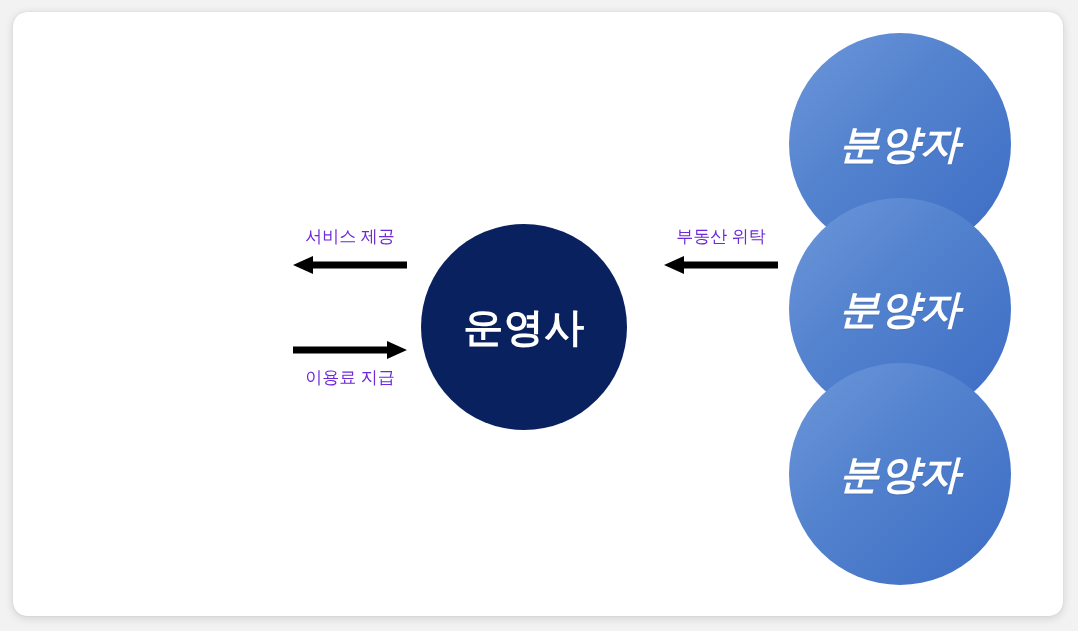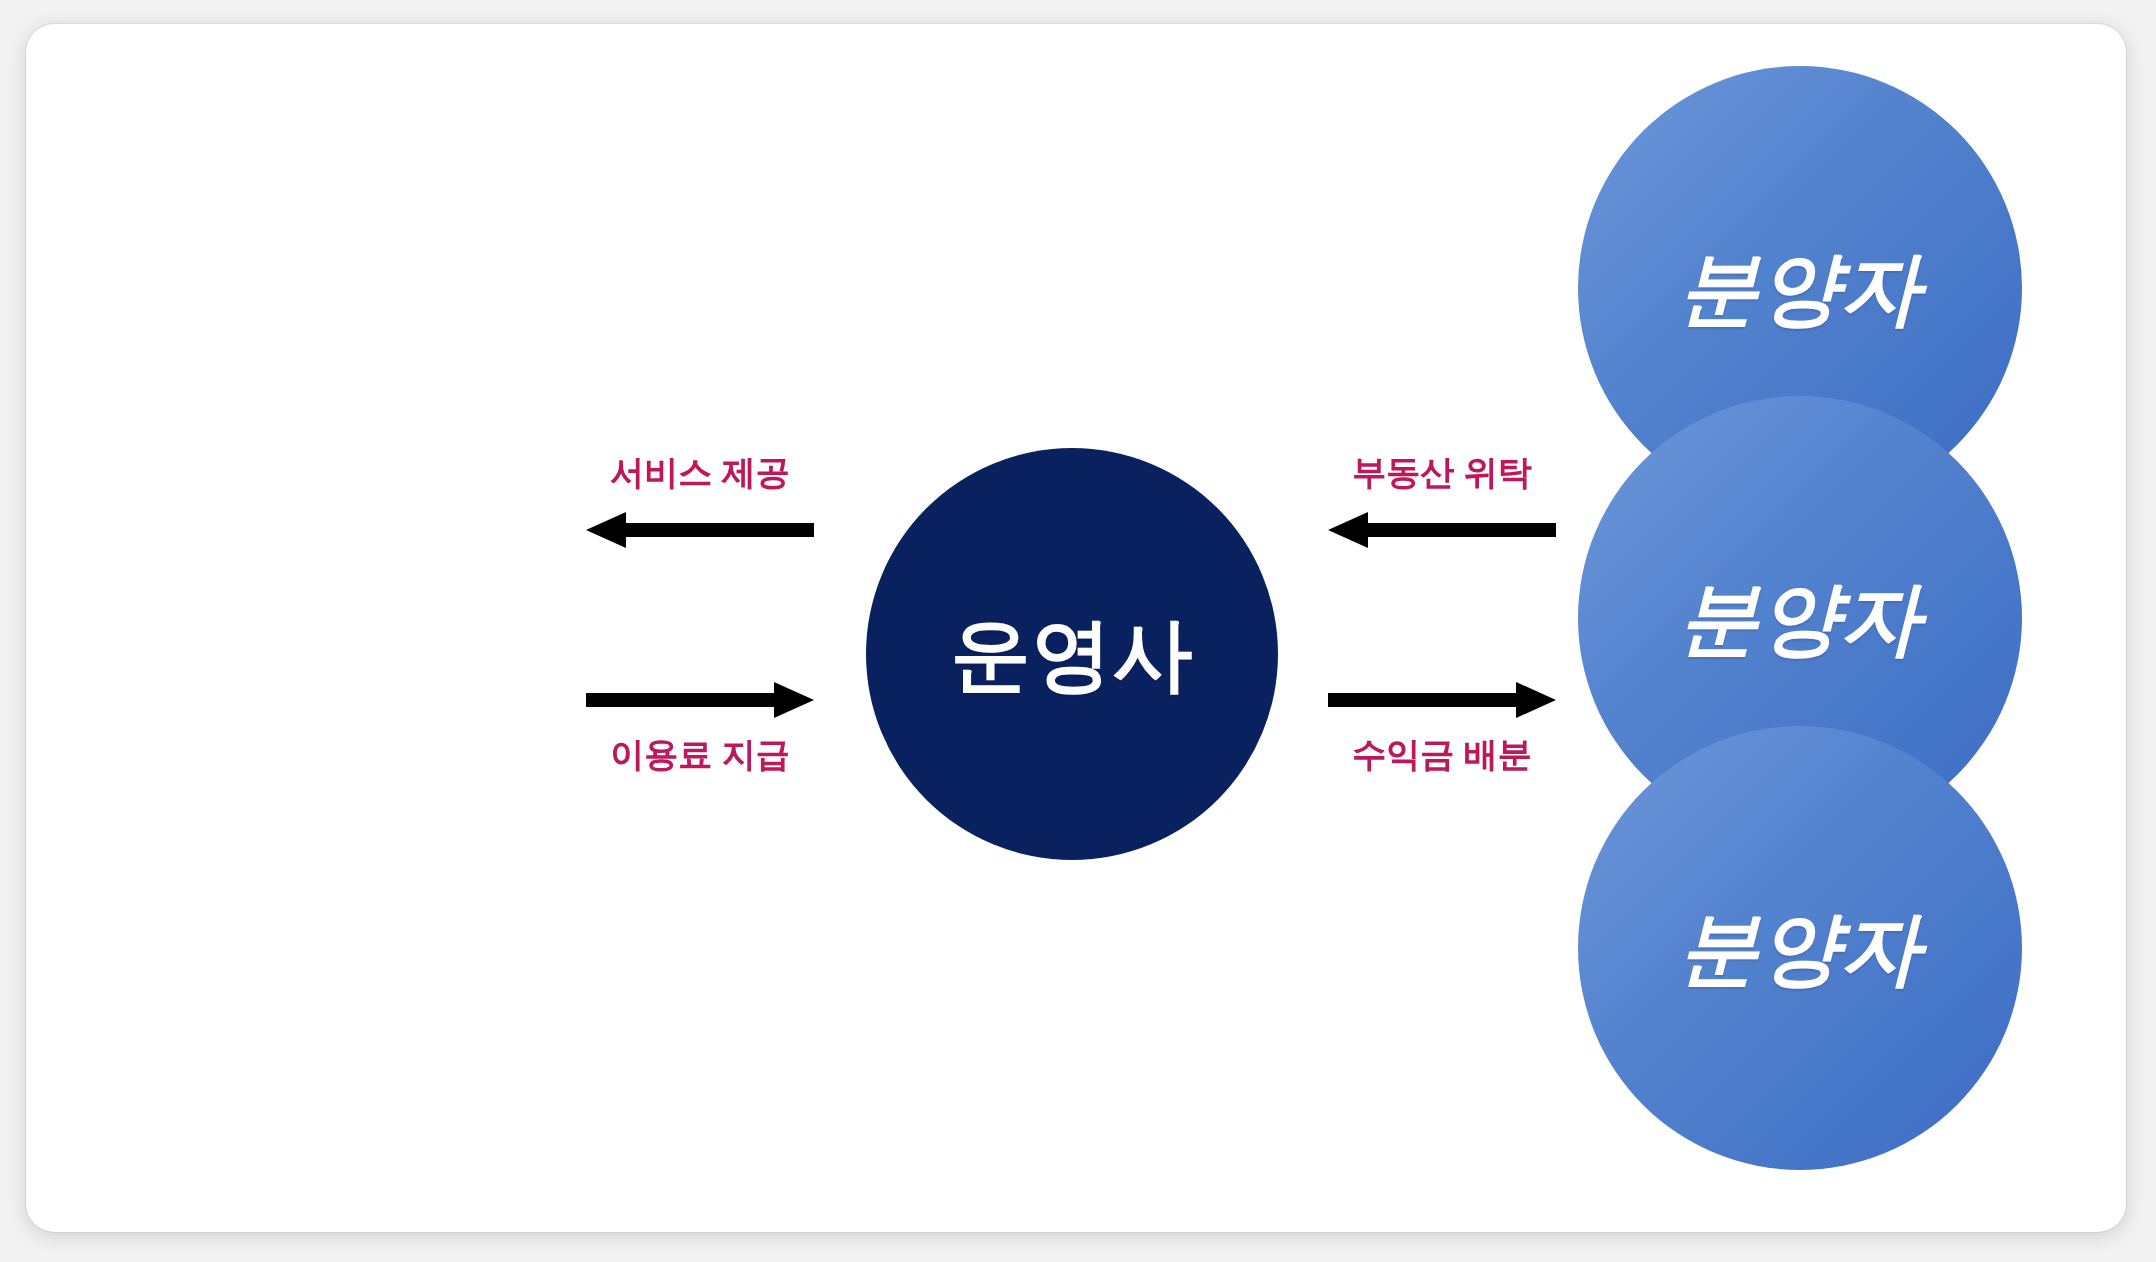--- a/index.html
+++ b/index.html
@@ -53,21 +53,21 @@
   #node-customer {
     left: 42px;
     top: 207px;
     width: 216px;
     height: 216px;
     background: #7030a0;
   }
   #node-customer .node-label { font-size: 42px; }
 
   #node-operator {
-    left: 420px;
+    left: 408px;
     top: 212px;
     width: 206px;
     height: 206px;
     background: #0a2160;
   }
   #node-operator .node-label { font-size: 40px; }
 
   .node-buyer {
     left: 776px;
     width: 222px;
@@ -85,22 +85,22 @@
     position: absolute;
     width: 118px;
     height: 74px;
   }
   .flow .flow-label {
     position: absolute;
     left: 0;
     width: 118px;
     text-align: center;
     font-size: 17px;
-    font-weight: bold;
-    color: #be185d;
+    font-weight: normal;
+    color: #6d28d9;
     white-space: nowrap;
   }
   .flow .arrow-svg {
     position: absolute;
     left: 0;
     width: 118px;
     height: 24px;
     display: block;
   }
   .flow.label-above .flow-label { top: 0; }
@@ -151,22 +151,15 @@
     </div>
 
     <div class="flow label-below" id="flow-usage-fee-payment">
       <svg class="arrow-svg" viewBox="0 0 118 24" preserveAspectRatio="none">
         <rect x="2" y="8.5" width="96" height="7" fill="#000000"></rect>
         <path d="M 116 12 L 96 3 L 96 21 Z" fill="#000000"></path>
       </svg>
       <span class="flow-label">이용료 지급</span>
     </div>
 
-    <div class="flow label-below" id="flow-profit-sharing">
-      <svg class="arrow-svg" viewBox="0 0 118 24" preserveAspectRatio="none">
-        <rect x="2" y="8.5" width="96" height="7" fill="#000000"></rect>
-        <path d="M 116 12 L 96 3 L 96 21 Z" fill="#000000"></path>
-      </svg>
-      <span class="flow-label">수익금 배분</span>
-    </div>
 
   </div>
 </div>
 
 </body></html>

